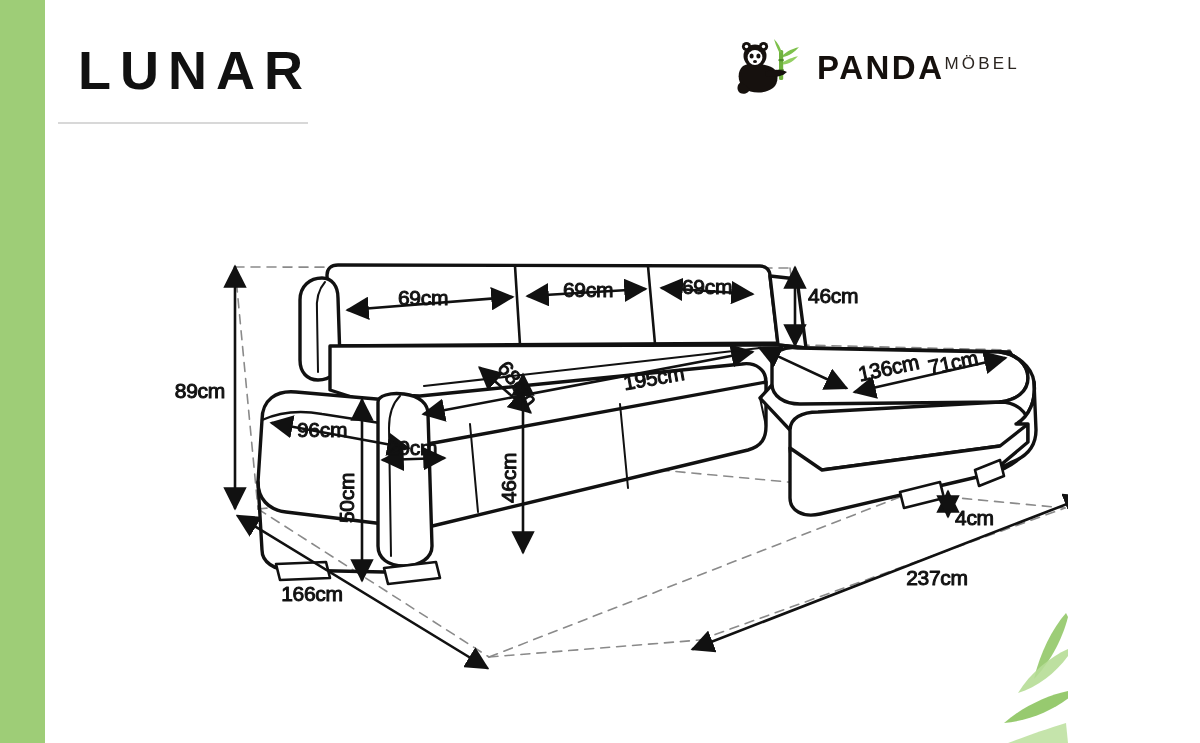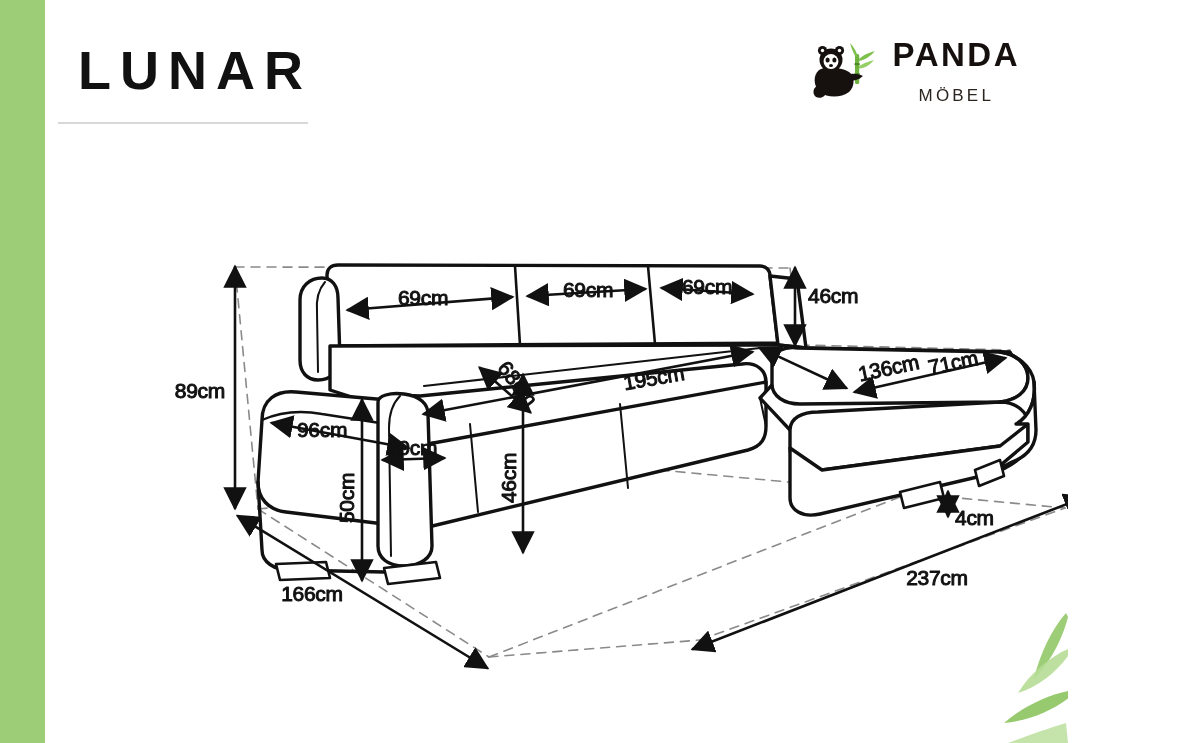--- a/index.html
+++ b/index.html
@@ -30,26 +30,26 @@
     position:absolute;left:58px;top:122px;width:250px;height:2px;
     background:#d8d8d8;
   }
 
   
   .brand{
     position:absolute;right:48px;top:38px;
     display:flex;align-items:center;gap:10px;
   }
   .brand-mark{width:72px;height:58px;display:block;}
-  .brand-words{display:flex;flex-direction:column;line-height:1;text-align:center;}
+  .brand-words{display:flex;line-height:1;}
   .brand-name{
     font-size:33px;font-weight:bold;letter-spacing:2.5px;color:#15100d;
   }
   .brand-sub{
-    font-size:17px;letter-spacing:3.2px;color:#2b2520;margin-top:16px;
+    font-size:17px;letter-spacing:3.2px;color:#2b2520;margin-top:4px;
   }
 
   
   .bamboo-corner{
     position:absolute;right:0;bottom:0;width:120px;height:190px;
     pointer-events:none;
   }
 
   
   .drawing{

